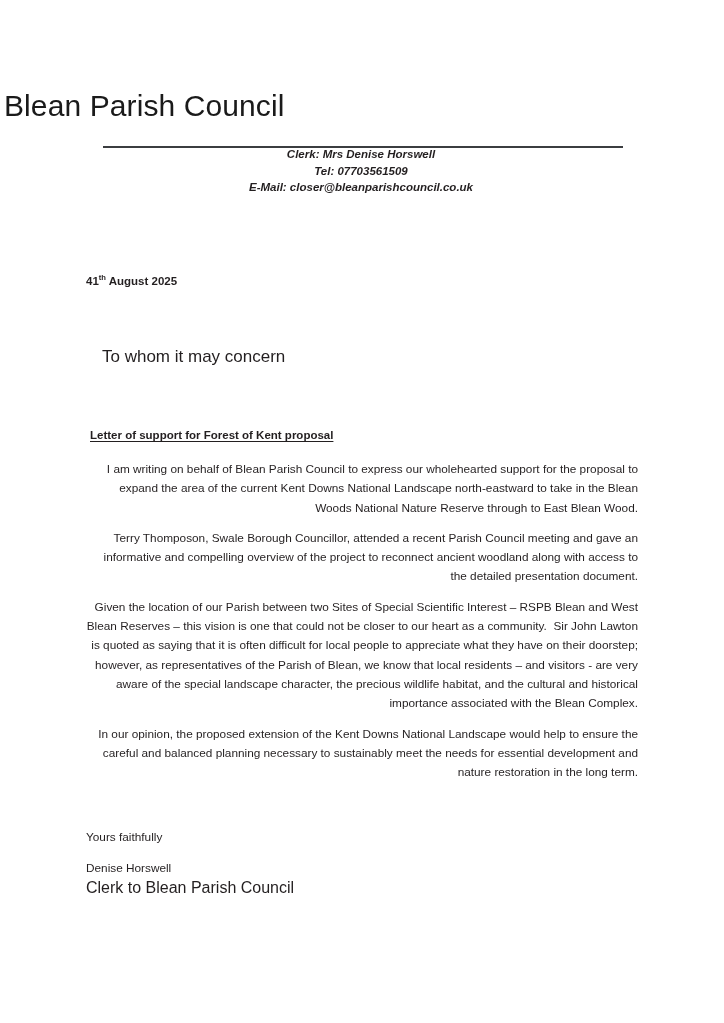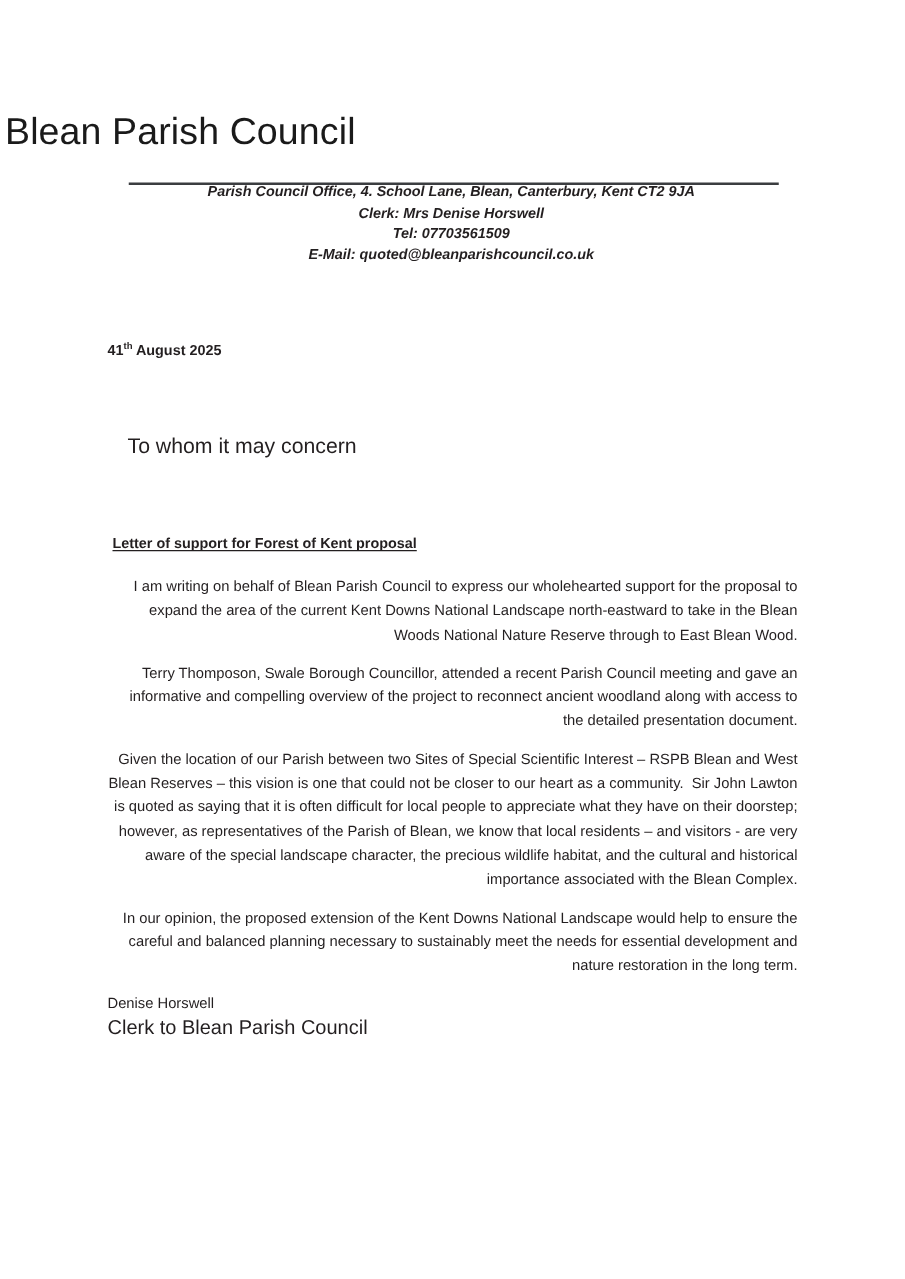--- a/index.html
+++ b/index.html
@@ -139,42 +139,42 @@
 <body>
 
 <div class="page">
 
   <div class="letterhead">
     <h1 class="org-title">Blean Parish Council</h1>
 
     <div class="rule"></div>
 
     <div class="contact-block">
-      <div class="contact-line">Parish Council Office, 4. School Lane, Blean, Canterbury, Kent CT2 9JA</div>
       <div class="contact-line">Clerk: Mrs Denise Horswell</div>
       <div class="contact-line">Tel: 07703561509</div>
-      <div class="contact-line">E-Mail: quoted@bleanparishcouncil.co.uk</div>
+      <div class="contact-line">E-Mail: closer@bleanparishcouncil.co.uk</div>
     </div>
   </div>
 
   <div class="body-area">
 
     <p class="date-line"><span>41</span><sup>th</sup><span> August 2025</span></p>
 
     <p class="salutation">To whom it may concern</p>
 
     <div class="subject"><span class="subject-inner">Letter of support for Forest of Kent proposal</span></div>
 
     <p class="para">I am writing on behalf of Blean Parish Council to express our wholehearted support for the proposal to expand the area of the current Kent Downs National Landscape north-eastward to take in the Blean Woods National Nature Reserve through to East Blean Wood.</p>
 
     <p class="para">Terry Thomposon, Swale Borough Councillor, attended a recent Parish Council meeting and gave an informative and compelling overview of the project to reconnect ancient woodland along with access to the detailed presentation document.</p>
 
     <p class="para">Given the location of our Parish between two Sites of Special Scientific Interest – RSPB Blean and West Blean Reserves – this vision is one that could not be closer to our heart as a community.  Sir John Lawton is quoted as saying that it is often difficult for local people to appreciate what they have on their doorstep; however, as representatives of the Parish of Blean, we know that local residents – and visitors - are very aware of the special landscape character, the precious wildlife habitat, and the cultural and historical importance associated with the Blean Complex.</p>
 
     <p class="para">In our opinion, the proposed extension of the Kent Downs National Landscape would help to ensure the careful and balanced planning necessary to sustainably meet the needs for essential development and nature restoration in the long term.</p>
 
+    <p class="signoff-greeting">Yours faithfully</p>
 
     <p class="signoff-name">Denise Horswell</p>
 
     <p class="signoff-role">Clerk to Blean Parish Council</p>
 
   </div>
 </div>
 
 </body></html>

